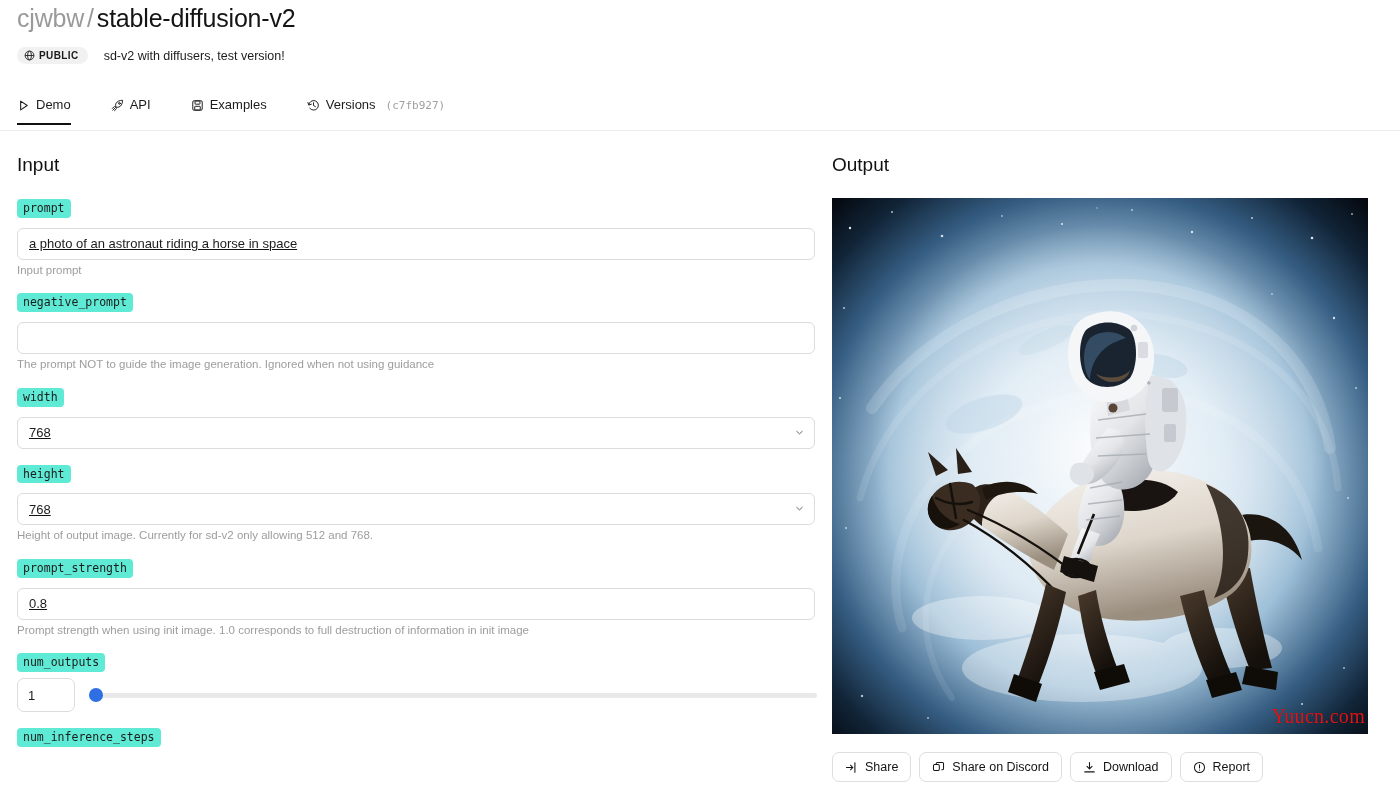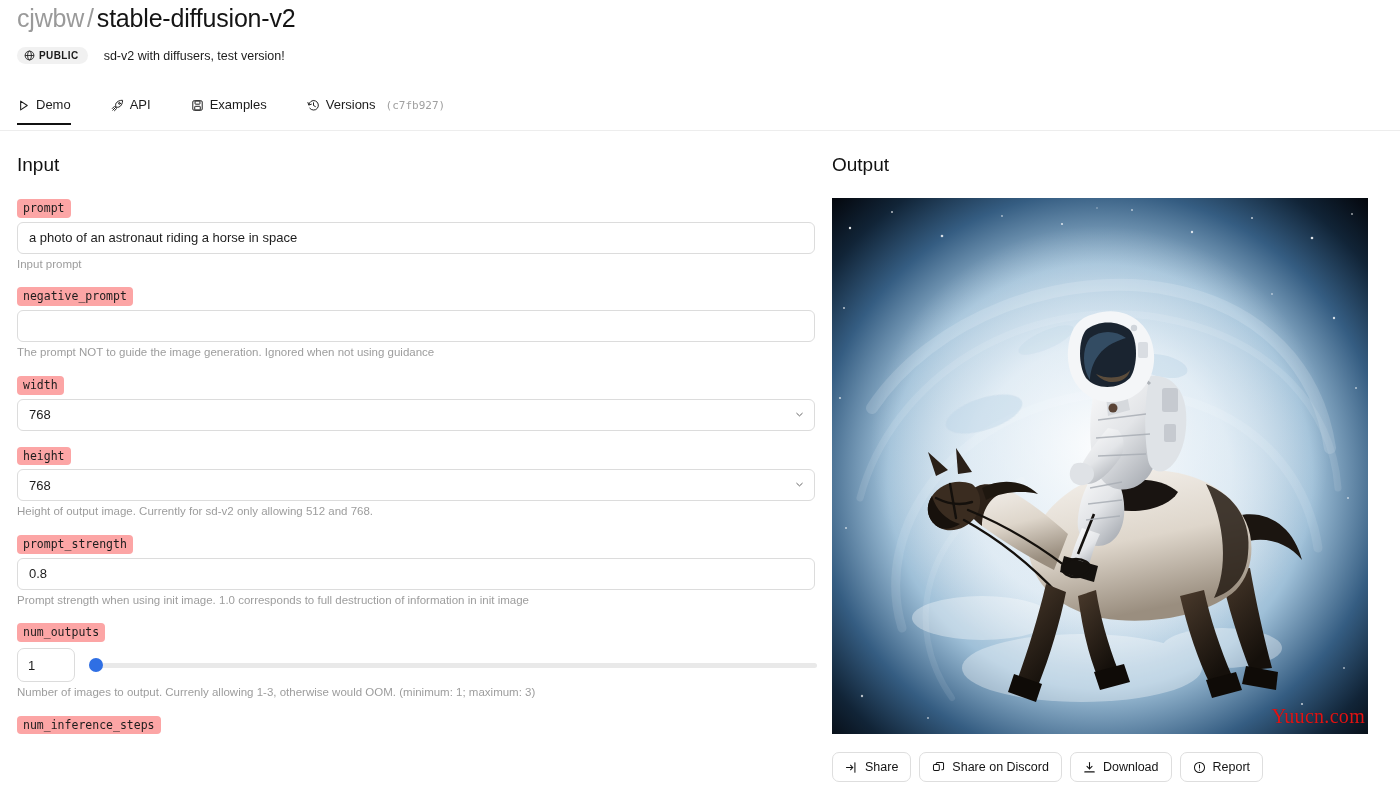--- a/index.html
+++ b/index.html
@@ -67,26 +67,26 @@
 
   .section-title {
     font-size: 19px; font-weight: 400; color: #111111;
     margin: 0 0 24px 0; line-height: 1;
   }
 
   
   .field { margin-bottom: 0; }
   .field-label {
     display: inline-block;
-    background: #fca5a5; border-radius: 4px;
+    background: #5eead4; border-radius: 4px;
     font-family: "DejaVu Sans Mono", monospace;
     font-size: 11.5px; color: #1c1c1c;
     padding: 3px 6px; line-height: 1.1;
   }
-  .field-control { margin-top: 4px; }
+  .field-control { margin-top: 10px; text-decoration: underline; }
   .text-input, .select-input {
     display: block; width: 798px; height: 32px;
     border: 1px solid #dcdcdc; border-radius: 6px;
     background: #ffffff; color: #1c1c1c;
     font-family: "Liberation Sans", sans-serif;
     font-size: 13px; padding: 0 11px;
     outline: none;
   }
   .select-wrap { position: relative; width: 798px; }
   .select-input { appearance: none; -webkit-appearance: none; padding-right: 28px; }
@@ -287,21 +287,20 @@
 
     <div class="field">
       <span class="field-label">num_outputs</span>
       <div class="slider-row">
         <input class="slider-number" type="text" value="1" style="">
         <div class="slider-track-wrap">
           <div class="slider-track"></div>
           <div class="slider-thumb"></div>
         </div>
       </div>
-      <div class="field-help">Number of images to output. Currenly allowing 1-3, otherwise would OOM. (minimum: 1; maximum: 3)</div>
     </div>
     <div class="field-spacer"></div>
 
     <div class="field">
       <span class="field-label">num_inference_steps</span>
     </div>
   </div>
 
   <div class="col-output">
     <h2 class="section-title">Output</h2>

